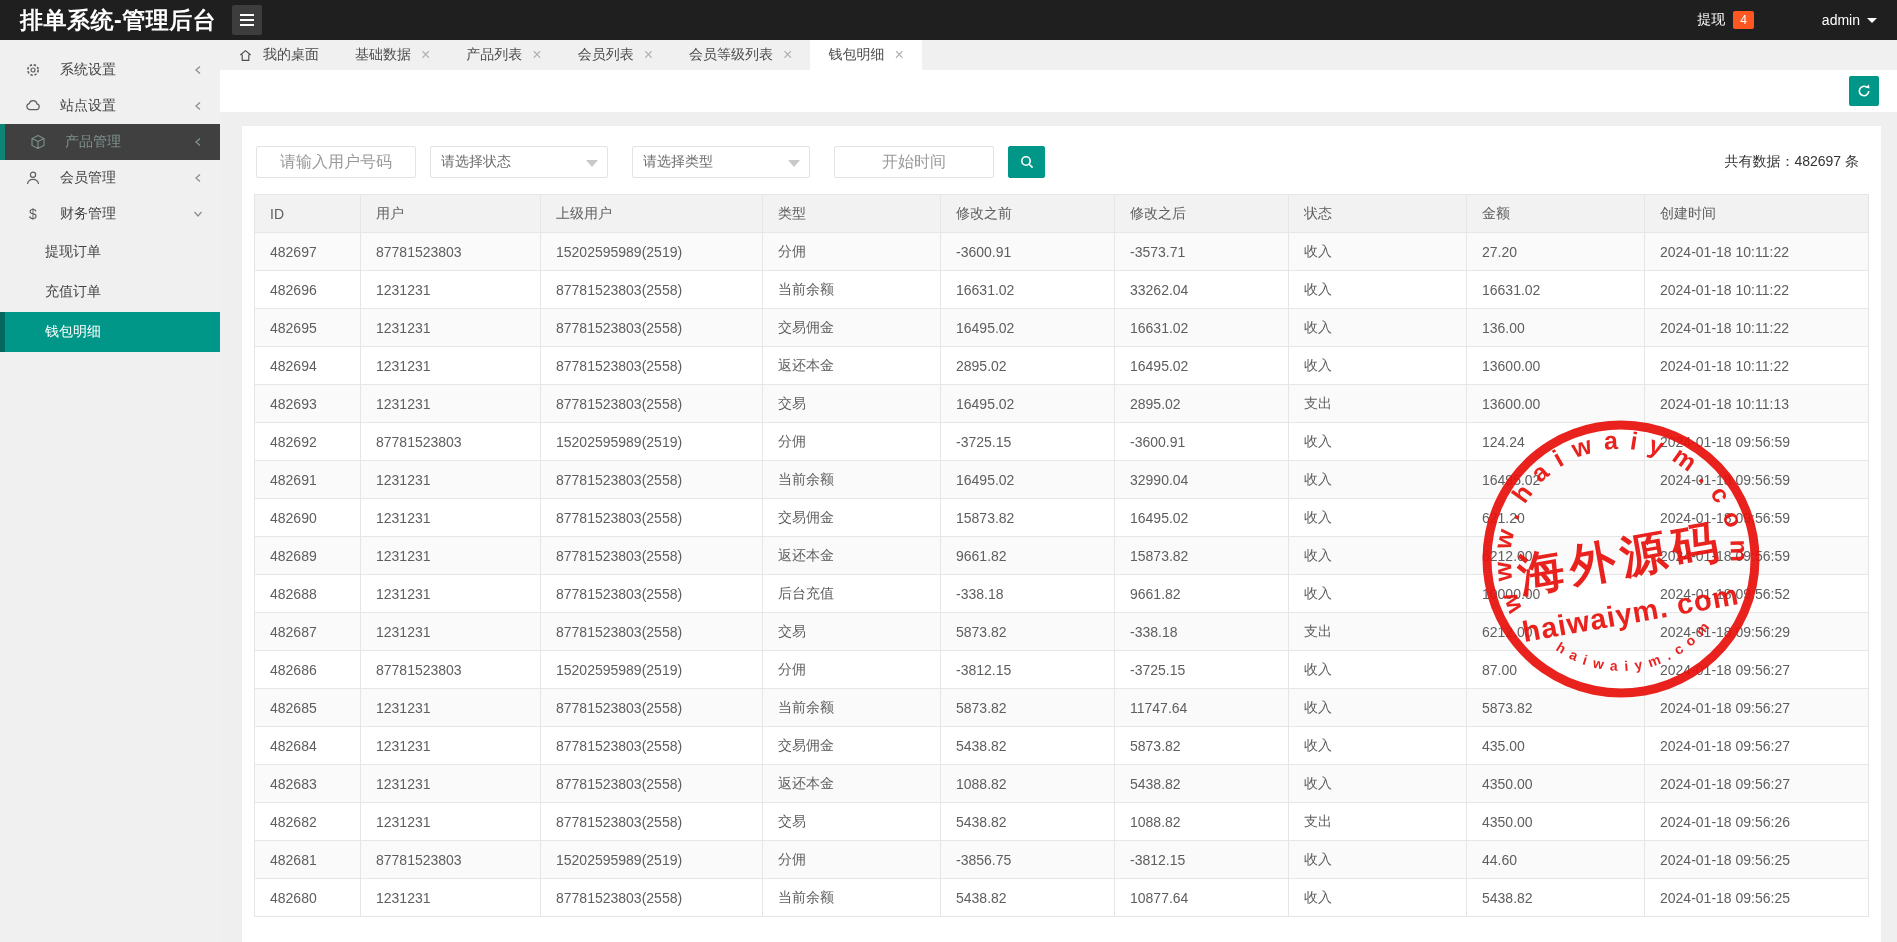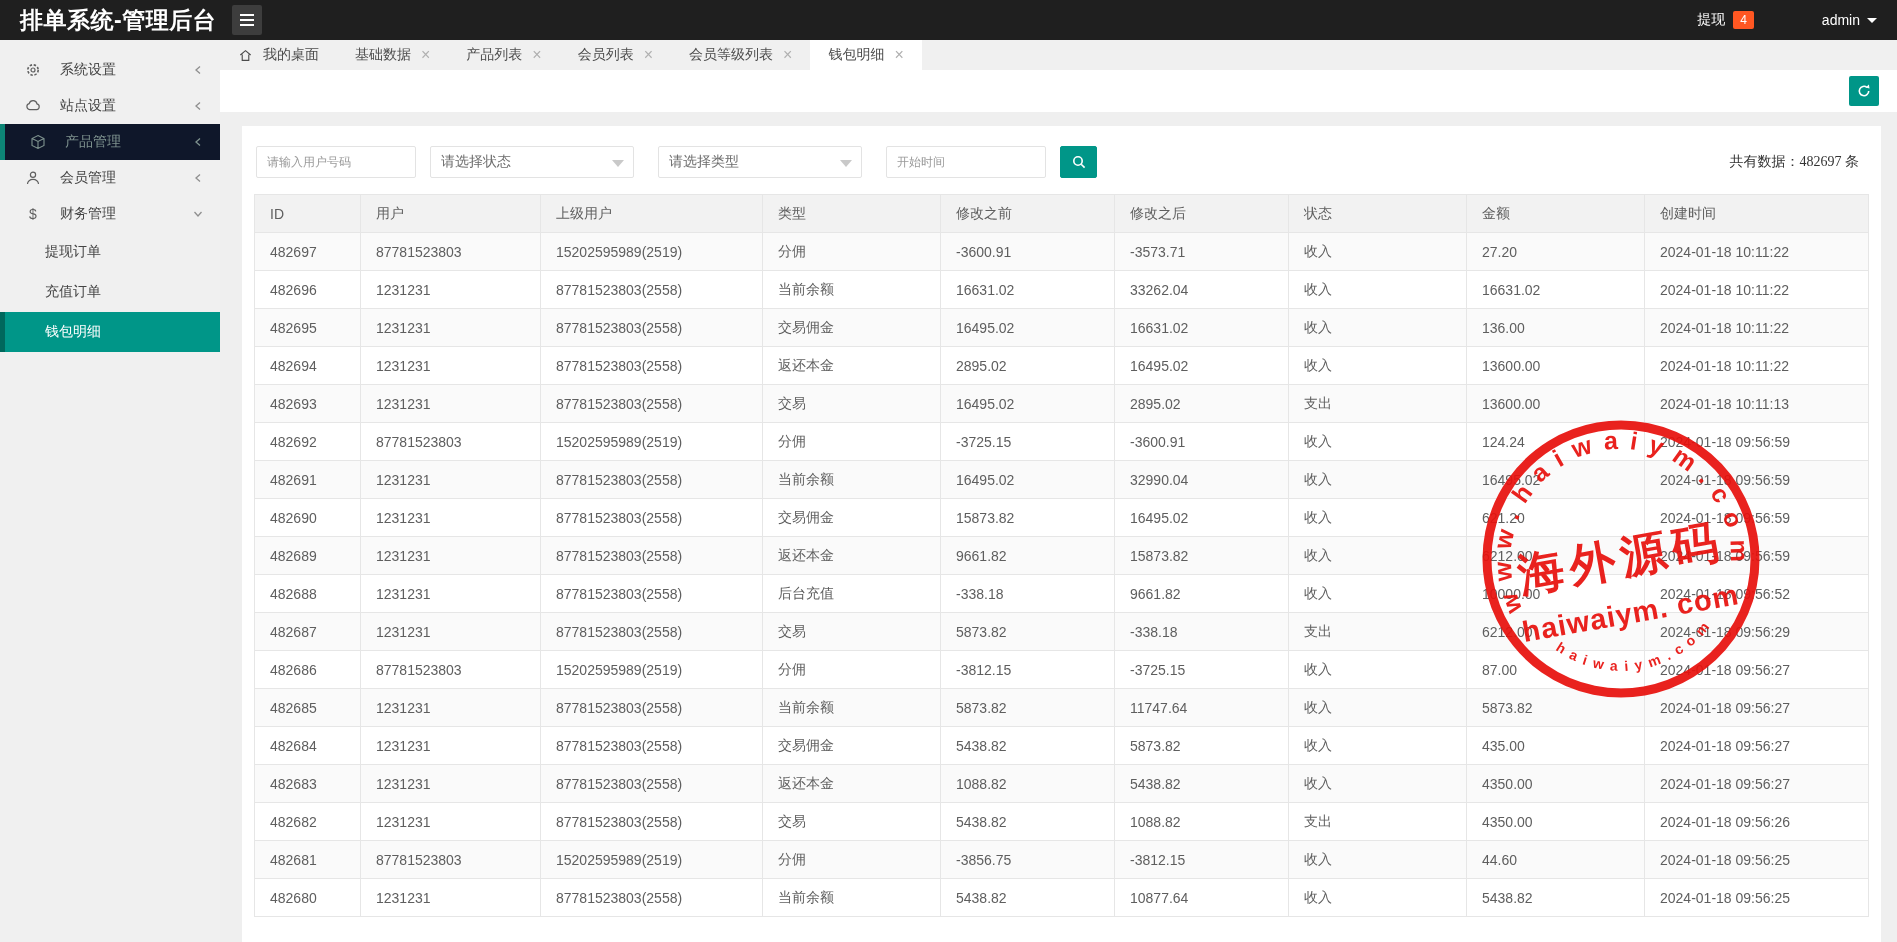--- a/index.html
+++ b/index.html
@@ -18,49 +18,49 @@
   .withdraw { display:flex; align-items:center; font-size:14px; color:#fff; cursor:pointer; }
   .badge { background:#ff5722; color:#fff; font-size:12px; border-radius:2px; padding:2px 7px; margin-left:8px; line-height:14px; }
   .user-menu { display:flex; align-items:center; gap:7px; font-size:14px; margin-left:68px; cursor:pointer; }
   .caret { width:0; height:0; border-left:5px solid transparent; border-right:5px solid transparent; border-top:5px solid #fff; }
   
   .sidebar { position:absolute; top:40px; left:0; width:220px; bottom:0; background:#f0f0f0; padding-top:12px; }
   .side-item { height:36px; display:flex; align-items:center; padding:0 16px 0 25px; color:#444;
     cursor:pointer; position:relative; }
   .side-item .icon { width:18px; height:16px; margin-right:17px; color:#5f5f5f; display:flex; align-items:center; }
   .side-item .chev { margin-left:auto; color:#8f8f8f; display:flex; }
-  .side-item.highlighted { background:#0f172a; border-left:5px solid #0d8576; }
+  .side-item.highlighted { background:#404040; border-left:5px solid #0d8576; }
   .side-item.highlighted, .side-item.highlighted .icon, .side-item.highlighted .chev { color:#7f938f; }
   .side-sub { height:40px; display:flex; align-items:center; padding-left:45px; color:#444; cursor:pointer; }
   .side-sub.active { background:#009688; border-left:5px solid #00685c; padding-left:40px; color:#fff; }
   
   .main { position:absolute; left:220px; top:40px; right:0; bottom:0; display:flex; flex-direction:column; background:#efefef; }
   .tabbar { height:30px; background:#f0f0f0; display:flex; align-items:stretch; flex:none; }
   .tab { display:flex; align-items:center; padding:0 18px; color:#4c4c4c; gap:10px; cursor:pointer; white-space:nowrap; }
   .tab.active { background:#fff; }
   .tab .close { color:#b0b0b0; font-size:16px; line-height:1; }
   .tab .home { display:flex; color:#4c4c4c; }
   .toolbar { height:42px; background:#fff; display:flex; align-items:center; justify-content:flex-end; padding:0 18px; flex:none; }
   .refresh-btn { width:30px; height:30px; background:#009688; border:none; border-radius:2px;
     display:flex; align-items:center; justify-content:center; cursor:pointer; }
   .panel { flex:1; margin:14px 16px 0 22px; background:#fff; padding:12px 12px 0; overflow:hidden; }
   
   .filter-row { display:flex; align-items:center; margin:8px 2px 16px; }
-  .f-input { height:32px; border:1px solid #e3e3e3; border-radius:2px; padding:0 10px; font-size:12px;
-    color:#666; width:160px; background:#fff; outline:none; font-family:inherit; }
+  .f-input { height:32px; border:1px solid #e3e3e3; border-radius:2px; padding:0 10px; font-size:16px;
+    color:#666; width:160px; background:#fff; outline:none; font-family:inherit;text-align:center; }
   .f-input::placeholder { color:#9a9a9a; opacity:1; }
-  .f-select { width:204px; height:32px; border:1px solid #e3e3e3; border-radius:2px; display:flex; align-items:center;
+  .f-select { width:178px; height:32px; border:1px solid #e3e3e3; border-radius:2px; display:flex; align-items:center;
     padding:0 26px 0 10px; color:#6d6d6d; position:relative; margin-left:14px; background:#fff; cursor:pointer; }
   .f-select + .f-select { margin-left:24px; }
   .f-select .sel-caret { position:absolute; right:9px; top:13px; width:0; height:0;
     border-left:6px solid transparent; border-right:6px solid transparent; border-top:7px solid #c9c9c9; }
   .f-date { margin-left:24px; }
   .search-btn { margin-left:14px; width:37px; height:32px; background:#009688; border:1px solid #009688;
     border-radius:2px; display:flex; align-items:center; justify-content:center; cursor:pointer; }
-  .count { margin-left:auto; color:#333; padding-right:8px; white-space:nowrap;font-family:Liberation Serif, serif; }
+  .count { margin-left:auto; color:#333; padding-right:8px; white-space:nowrap; }
   
   table { width:100%; border-collapse:collapse; table-layout:fixed; }
   th, td { border:1px solid #e6e6e6; font-size:14px; color:#5e5e5e; text-align:left;
     padding:0 15px; height:38px; font-weight:normal; white-space:nowrap; overflow:hidden; }
   thead th { background:#f2f2f2; }
   tbody tr:nth-child(odd) td { background:#fafafa; }
   tbody tr:nth-child(even) td { background:#ffffff; }
   col.c1{width:106px} col.c2{width:180px} col.c3{width:222px} col.c4{width:178px} col.c5{width:174px}
   col.c6{width:174px} col.c7{width:178px} col.c8{width:178px} col.c9{width:auto}
   

